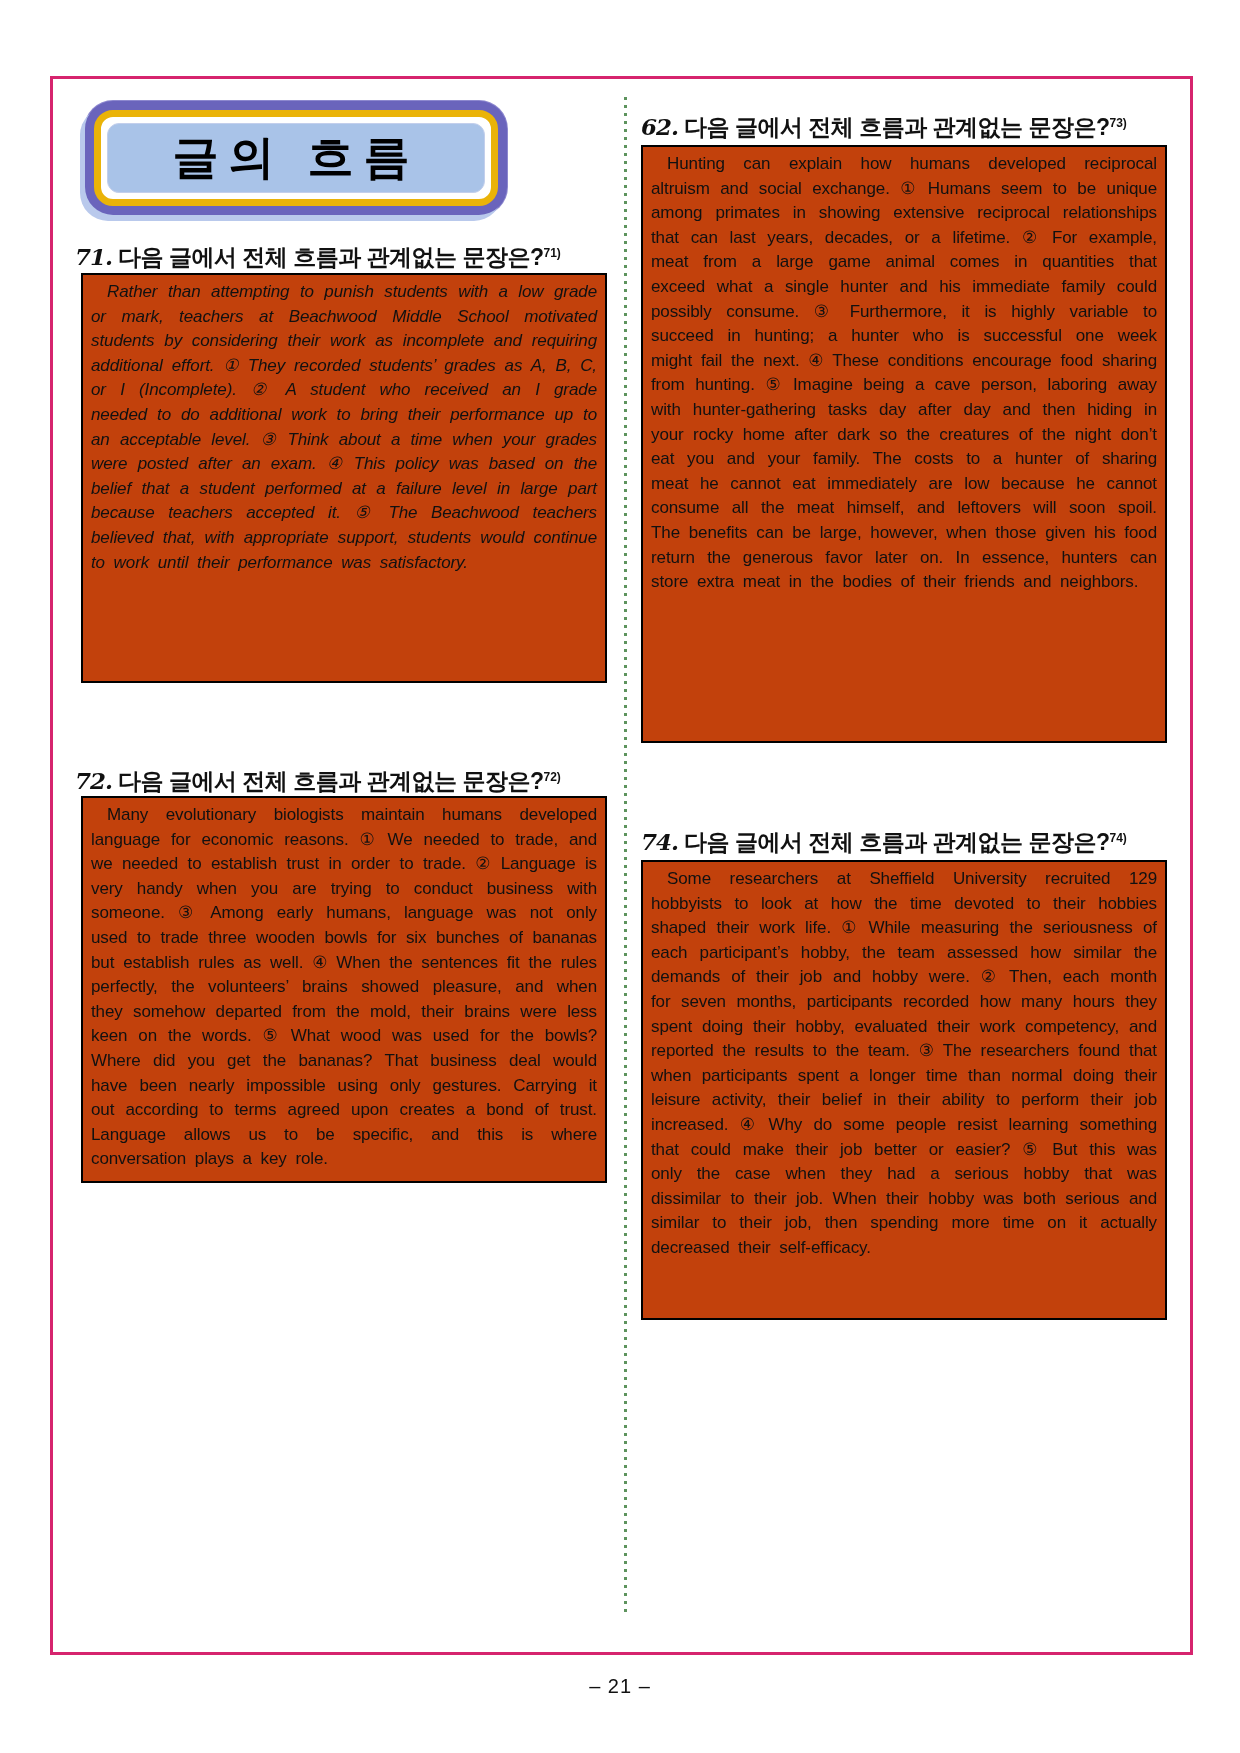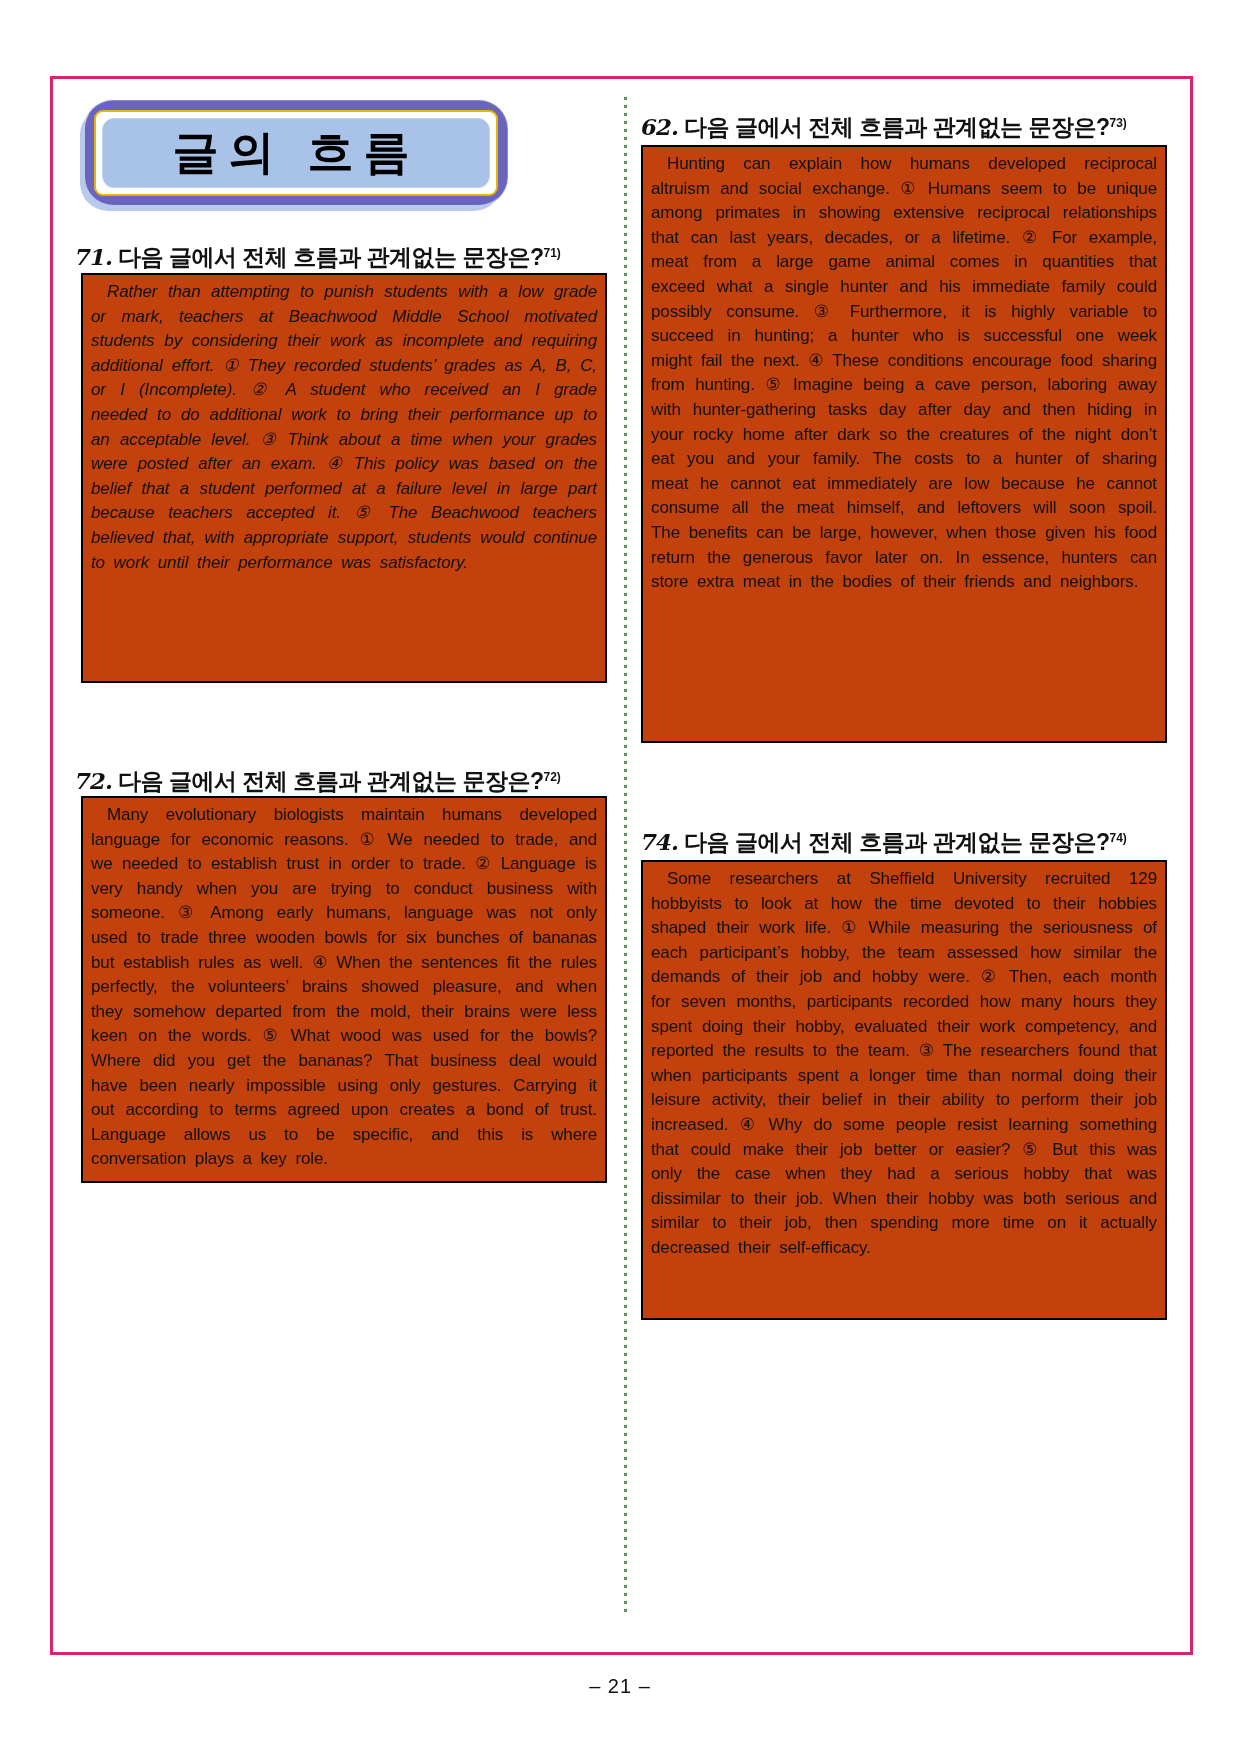--- a/index.html
+++ b/index.html
@@ -29,22 +29,22 @@
     left: 32px;
     top: 22px;
     width: 404px;
     background: #6a64bc;
     border-radius: 28px;
     padding: 9px;
     box-shadow: -5px 6px 0 #b9c9ec, 0 0 0 1px #8d88cf;
   }
   .title-mid {
     background: #ffffff;
-    border: 2px solid #eab308;
-    border-radius: 9px;
+    border: 7px solid #eab308;
+    border-radius: 19px;
     padding: 6px;
   }
   .title-inner {
     background: #a9c3e8;
     border: 1px solid #c3cfec;
     border-radius: 12px;
     text-align: center;
     padding: 8px 0 10px 0;
   }
   .title-text {

